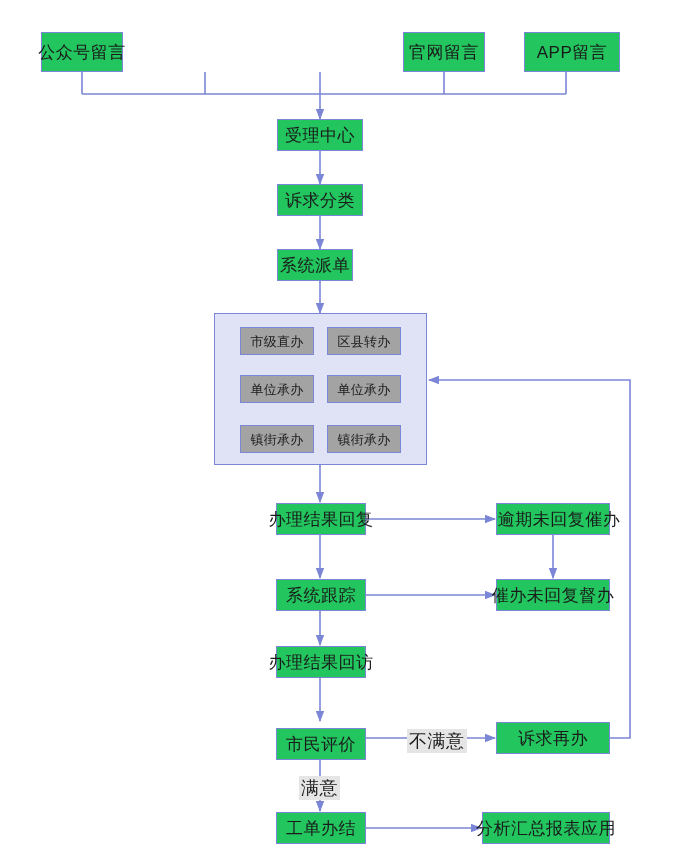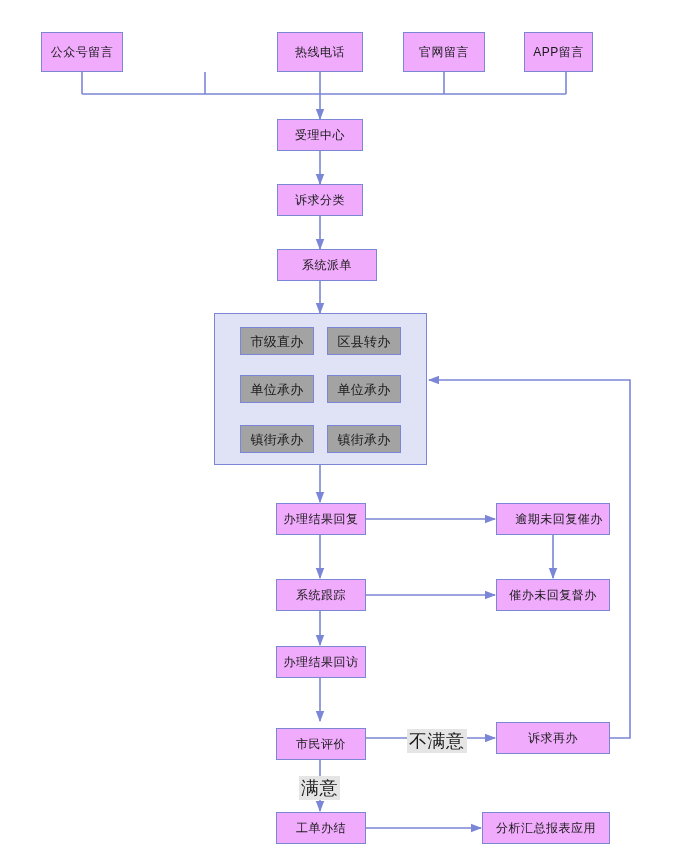--- a/index.html
+++ b/index.html
@@ -8,23 +8,23 @@
     width:681px;height:859px;position:relative;overflow:hidden;
     -webkit-font-smoothing:antialiased;
   }
   #canvas{position:absolute;left:0;top:0;width:681px;height:859px;}
   svg.wires{position:absolute;left:0;top:0;width:681px;height:859px;pointer-events:none;}
 
   .node{
     position:absolute;box-sizing:border-box;
     display:flex;align-items:center;justify-content:center;
     border:1.4px solid #7b86d6;
-    background:#f0abfc;
+    background:#22c55e;
     color:#1a1a1a;
-    font-size:12px;
+    font-size:17px;
     letter-spacing:.5px;
     line-height:1;
     white-space:nowrap;
     z-index:3;
   }
   .node.plain{background:#a3a3a3;font-size:13px;letter-spacing:.3px;}
   .group-box{
     position:absolute;box-sizing:border-box;
     border:1.4px solid #7b86d6;
     background:#dfe3f5;
@@ -96,37 +96,34 @@
 
       <path d="M 366 738 L 495 738" marker-end="url(#ah)"></path>
 
       <path d="M 366 828 L 481 828" marker-end="url(#ah)"></path>
     </g>
   </svg>
 
   <div class="node" style="left:41px;top:32px;width:82px;height:40px;">
     <span>公众号留言</span>
   </div>
-  <div class="node" style="left:277px;top:32px;width:86px;height:40px;">
-    <span>热线电话</span>
-  </div>
   <div class="node" style="left:403px;top:32px;width:82px;height:40px;">
     <span>官网留言</span>
   </div>
-  <div class="node" style="left:524px;top:32px;width:69px;height:40px;">
+  <div class="node" style="left:524px;top:32px;width:96px;height:40px;">
     <span>APP留言</span>
   </div>
 
   <div class="node" style="left:277px;top:119px;width:86px;height:32px;">
     <span>受理中心</span>
   </div>
   <div class="node" style="left:277px;top:184px;width:86px;height:32px;">
     <span>诉求分类</span>
   </div>
-  <div class="node" style="left:277px;top:249px;width:100px;height:32px;">
+  <div class="node" style="left:277px;top:249px;width:76px;height:32px;">
     <span>系统派单</span>
   </div>
 
   <div class="group-box" style="left:214px;top:313px;width:213px;height:152px;"></div>
 
   <div class="node plain" style="left:240px;top:327px;width:74px;height:28px;">
     <span>市级直办</span>
   </div>
   <div class="node plain" style="left:240px;top:375px;width:74px;height:28px;">
     <span>单位承办</span>

